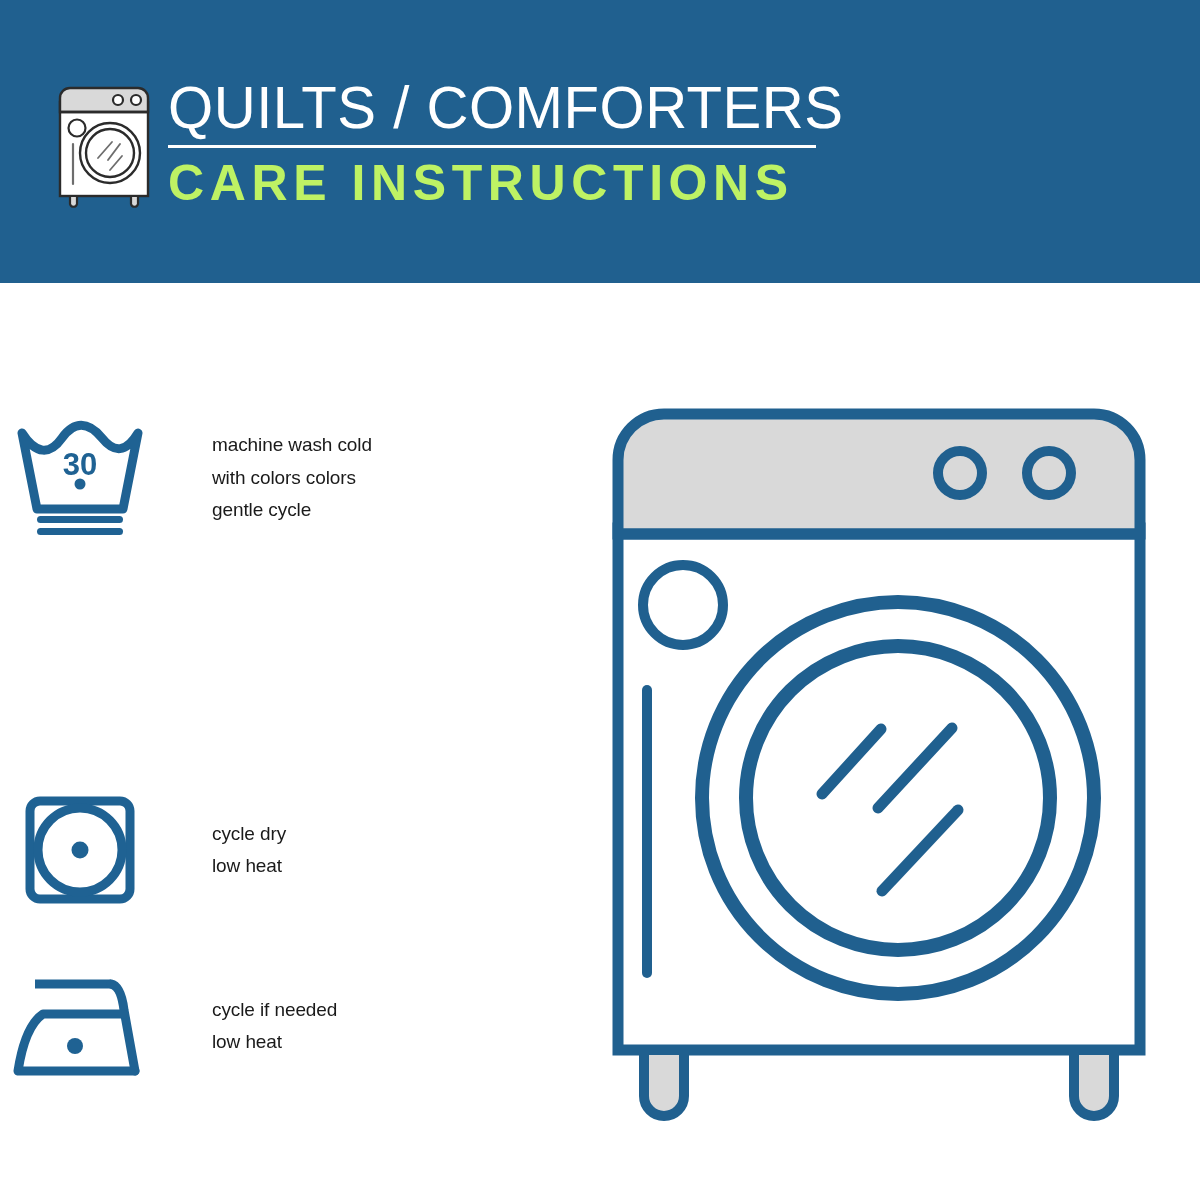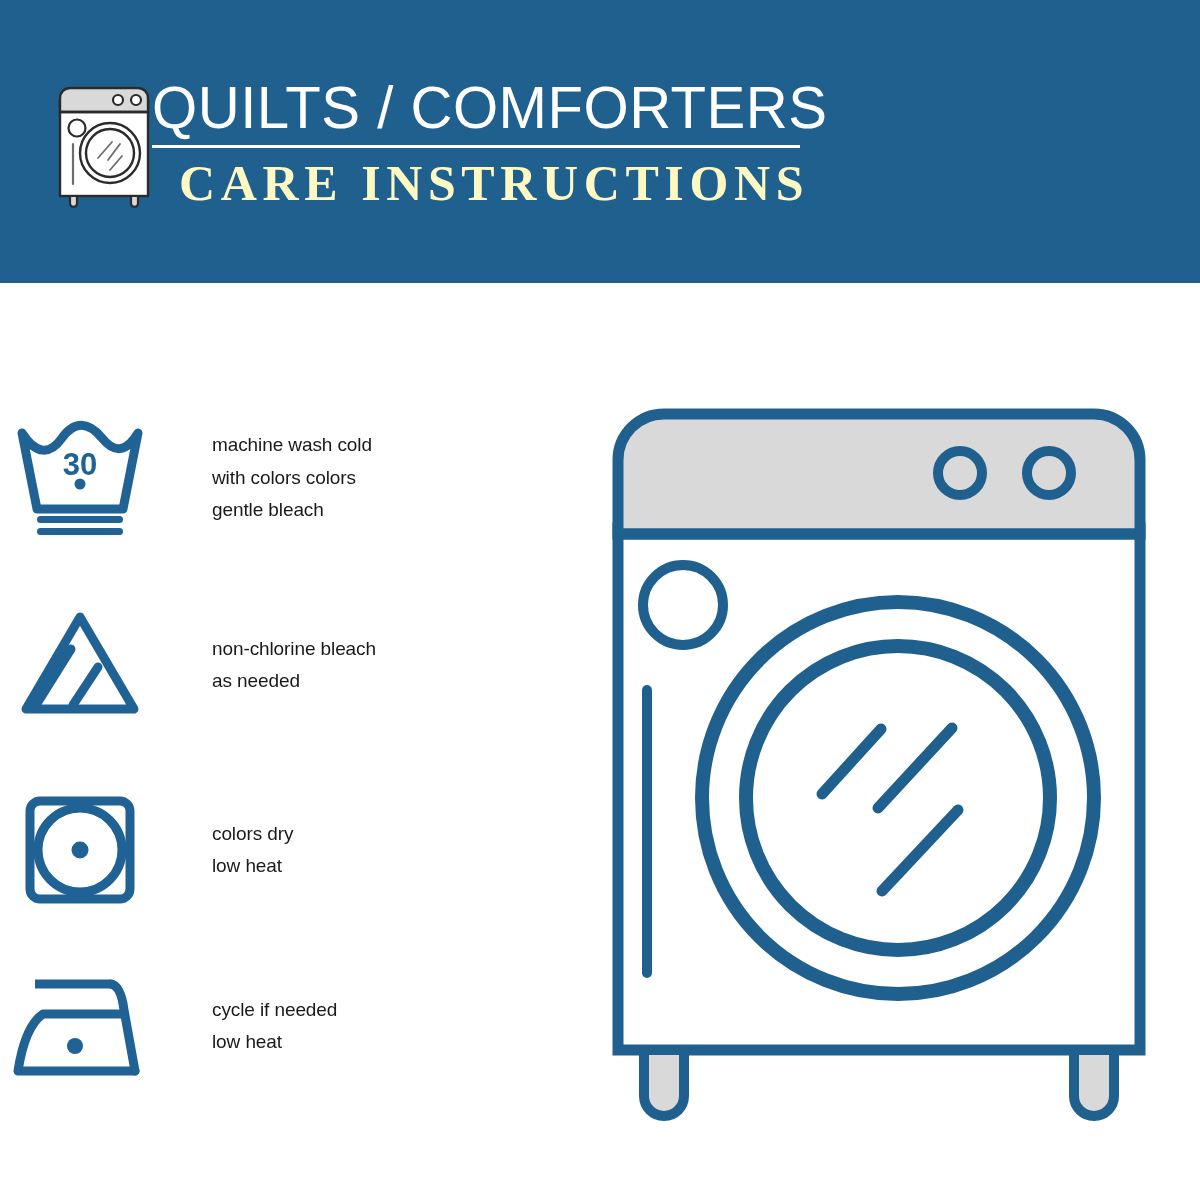--- a/index.html
+++ b/index.html
@@ -35,21 +35,21 @@
   .header-logo {
     position: absolute;
     left: 52px;
     top: 80px;
     width: 104px;
     height: 128px;
   }
 
   .header-titles {
     position: absolute;
-    left: 152px;
+    left: 168px;
     top: 77px;
     width: 660px;
   }
 
   .title-main {
     font-family: "Liberation Sans", sans-serif;
     font-size: 59px;
     line-height: 62px;
     font-weight: 300;
     color: #ffffff;
@@ -61,28 +61,27 @@
 
   .title-rule {
     width: 648px;
     height: 3px;
     background: #ffffff;
     margin-top: 6px;
     margin-bottom: 7px;
   }
 
   .title-sub {
-    font-family: Liberation Serif, serif;
+    font-family: Liberation Sans, sans-serif;
     font-size: 50px;
     line-height: 56px;
     font-weight: bold;
-    color: #fef9c3;
+    color: #bef264;
     letter-spacing: 5.6px;
     white-space: nowrap;
-    margin-left: 27px;
   }
 
   
   .care-list {
     position: absolute;
     left: 0;
     top: 283px;
     width: 560px;
     height: 917px;
     padding-left: 33px;
@@ -188,48 +187,35 @@
 
           <circle cx="70" cy="65" r="5.5" fill="#1f6293"></circle>
 
           <rect x="27" y="97" width="86" height="7" rx="3.5" fill="#1f6293"></rect>
           <rect x="27" y="109" width="86" height="7" rx="3.5" fill="#1f6293"></rect>
         </svg>
       </div>
       <div class="care-text">
         <span class="line">machine wash cold</span>
         <span class="line">with colors colors</span>
-        <span class="line">gentle bleach</span>
-      </div>
-    </div>
-
-    <div class="care-row care-row-1">
-      <div class="care-icon">
-        <svg width="140" height="120" viewBox="0 0 140 120" aria-hidden="true">
-          <path d="M70 12 L124 104 L16 104 Z" fill="none" stroke="#1f6293" stroke-width="9" stroke-linejoin="round"></path>
-          <line x1="61" y1="44" x2="26" y2="100" stroke="#1f6293" stroke-width="9" stroke-linecap="round"></line>
-          <line x1="88" y1="62" x2="63" y2="100" stroke="#1f6293" stroke-width="9" stroke-linecap="round"></line>
-        </svg>
-      </div>
-      <div class="care-text">
-        <span class="line">non-chlorine bleach</span>
-        <span class="line">as needed</span>
-      </div>
-    </div>
+        <span class="line">gentle cycle</span>
+      </div>
+    </div>
+
 
     <div class="care-row care-row-2">
       <div class="care-icon">
         <svg width="124" height="118" viewBox="0 0 124 118" aria-hidden="true">
           <rect x="12" y="10" width="100" height="98" rx="10" ry="10" fill="none" stroke="#1f6293" stroke-width="9"></rect>
           <circle cx="62" cy="59" r="42" fill="none" stroke="#1f6293" stroke-width="9"></circle>
           <circle cx="62" cy="59" r="8.5" fill="#1f6293"></circle>
         </svg>
       </div>
       <div class="care-text">
-        <span class="line">colors dry</span>
+        <span class="line">cycle dry</span>
         <span class="line">low heat</span>
       </div>
     </div>
 
     <div class="care-row care-row-3">
       <div class="care-icon">
         <svg width="142" height="112" viewBox="0 0 142 112" aria-hidden="true">
 
           <path d="M26 14 L102 14" fill="none" stroke="#1f6293" stroke-width="9" stroke-linecap="butt"></path>
 

